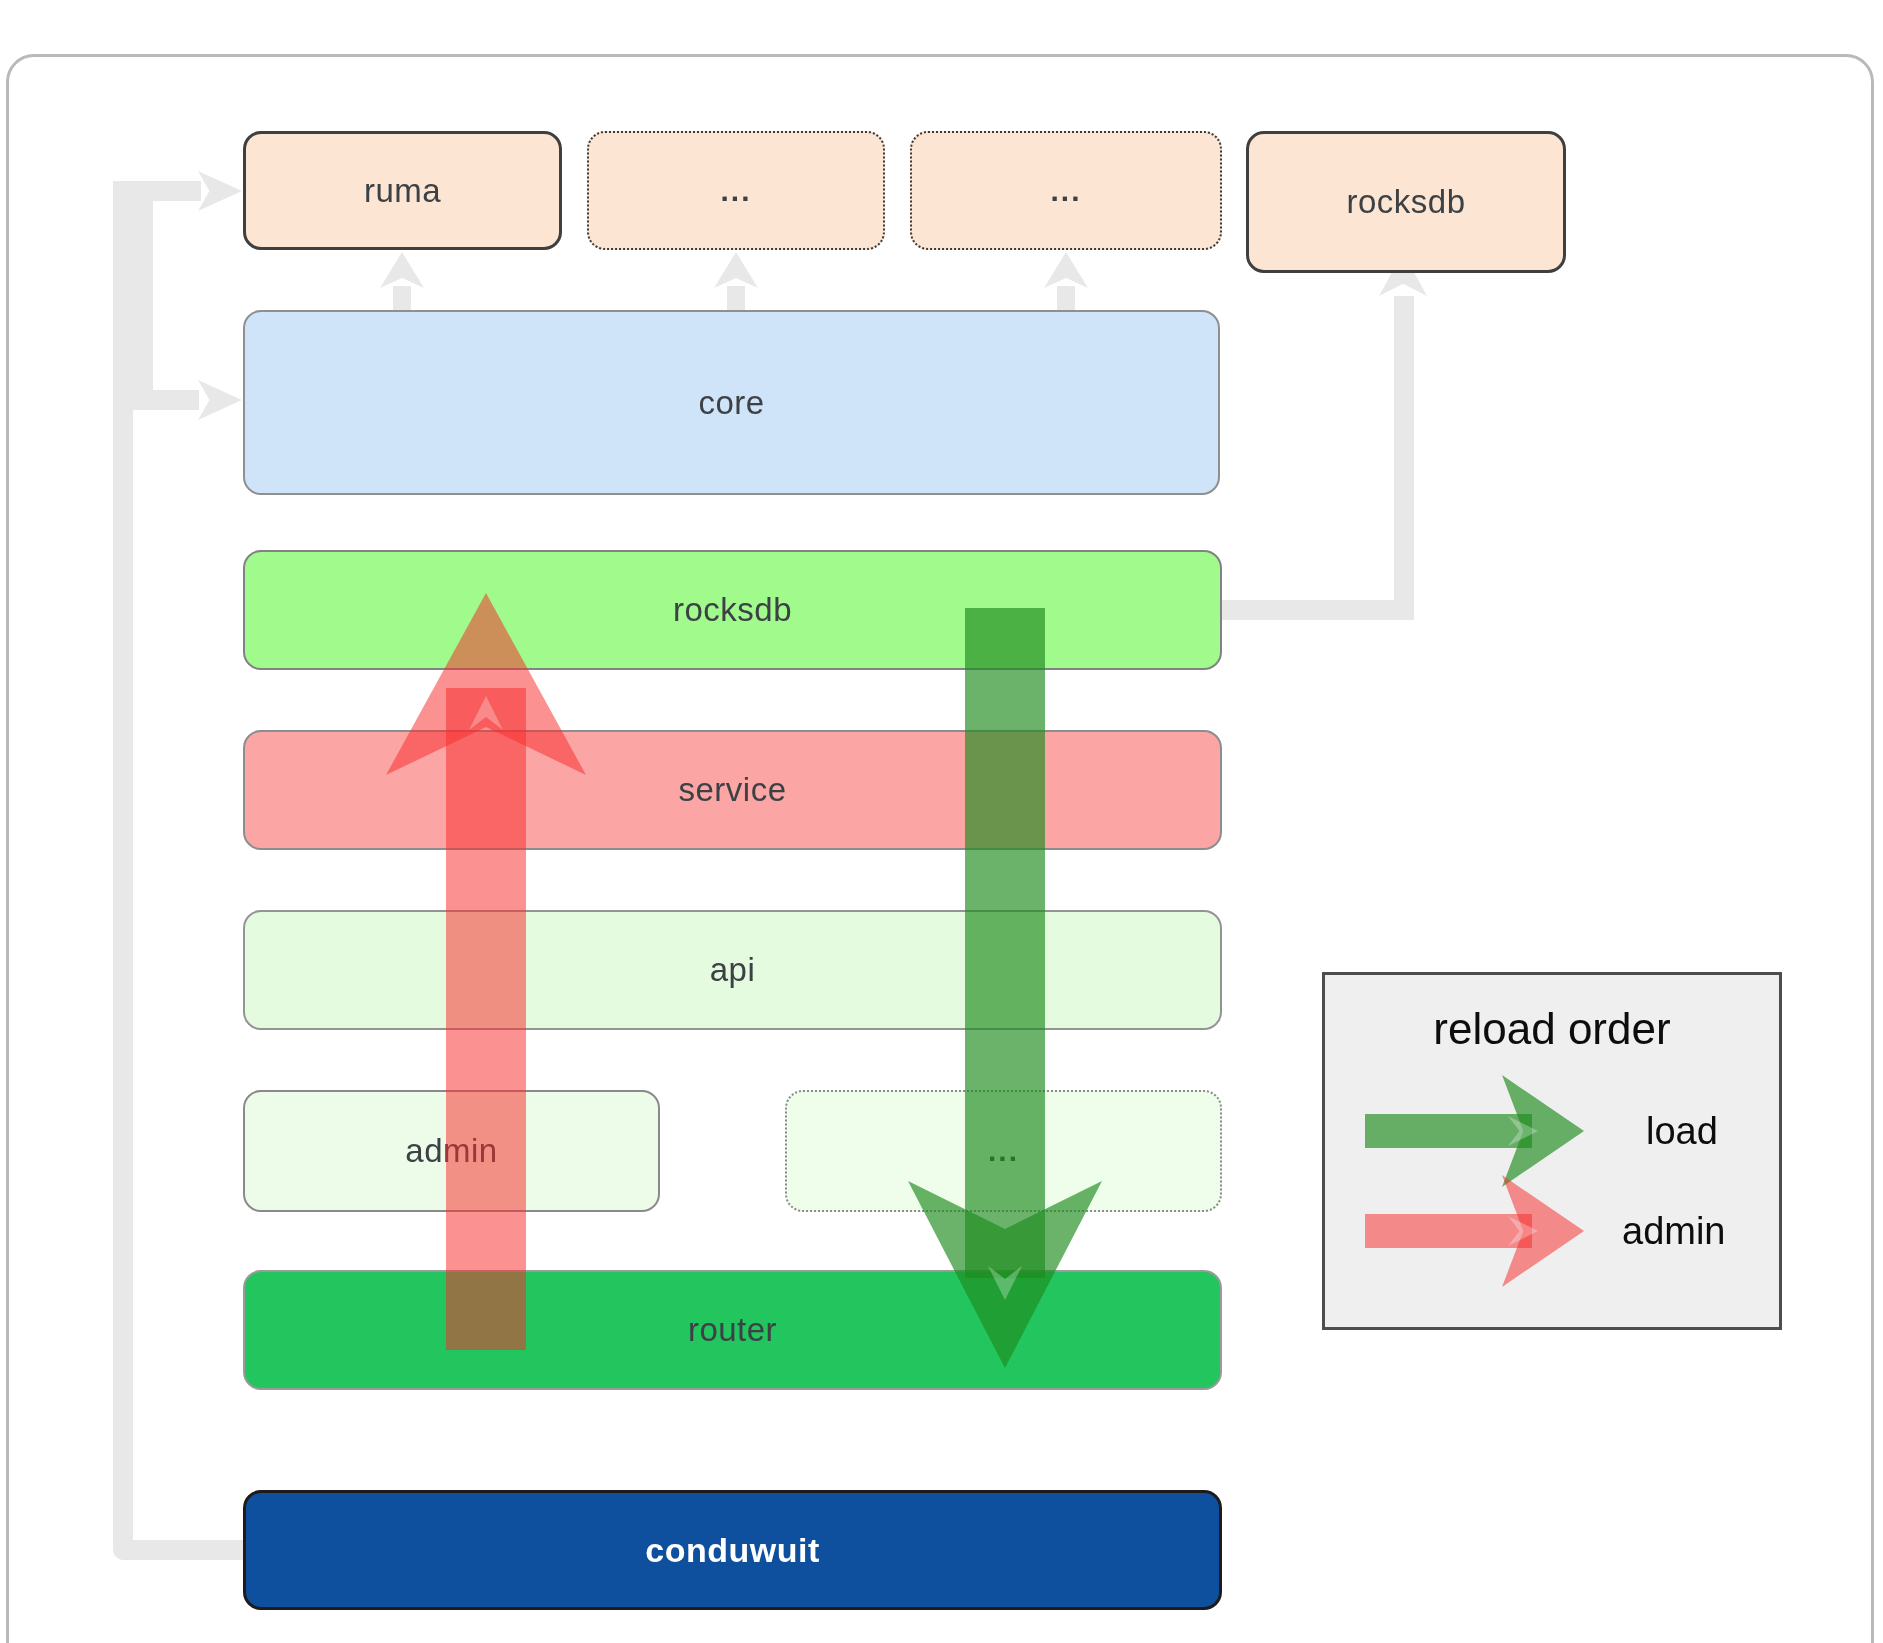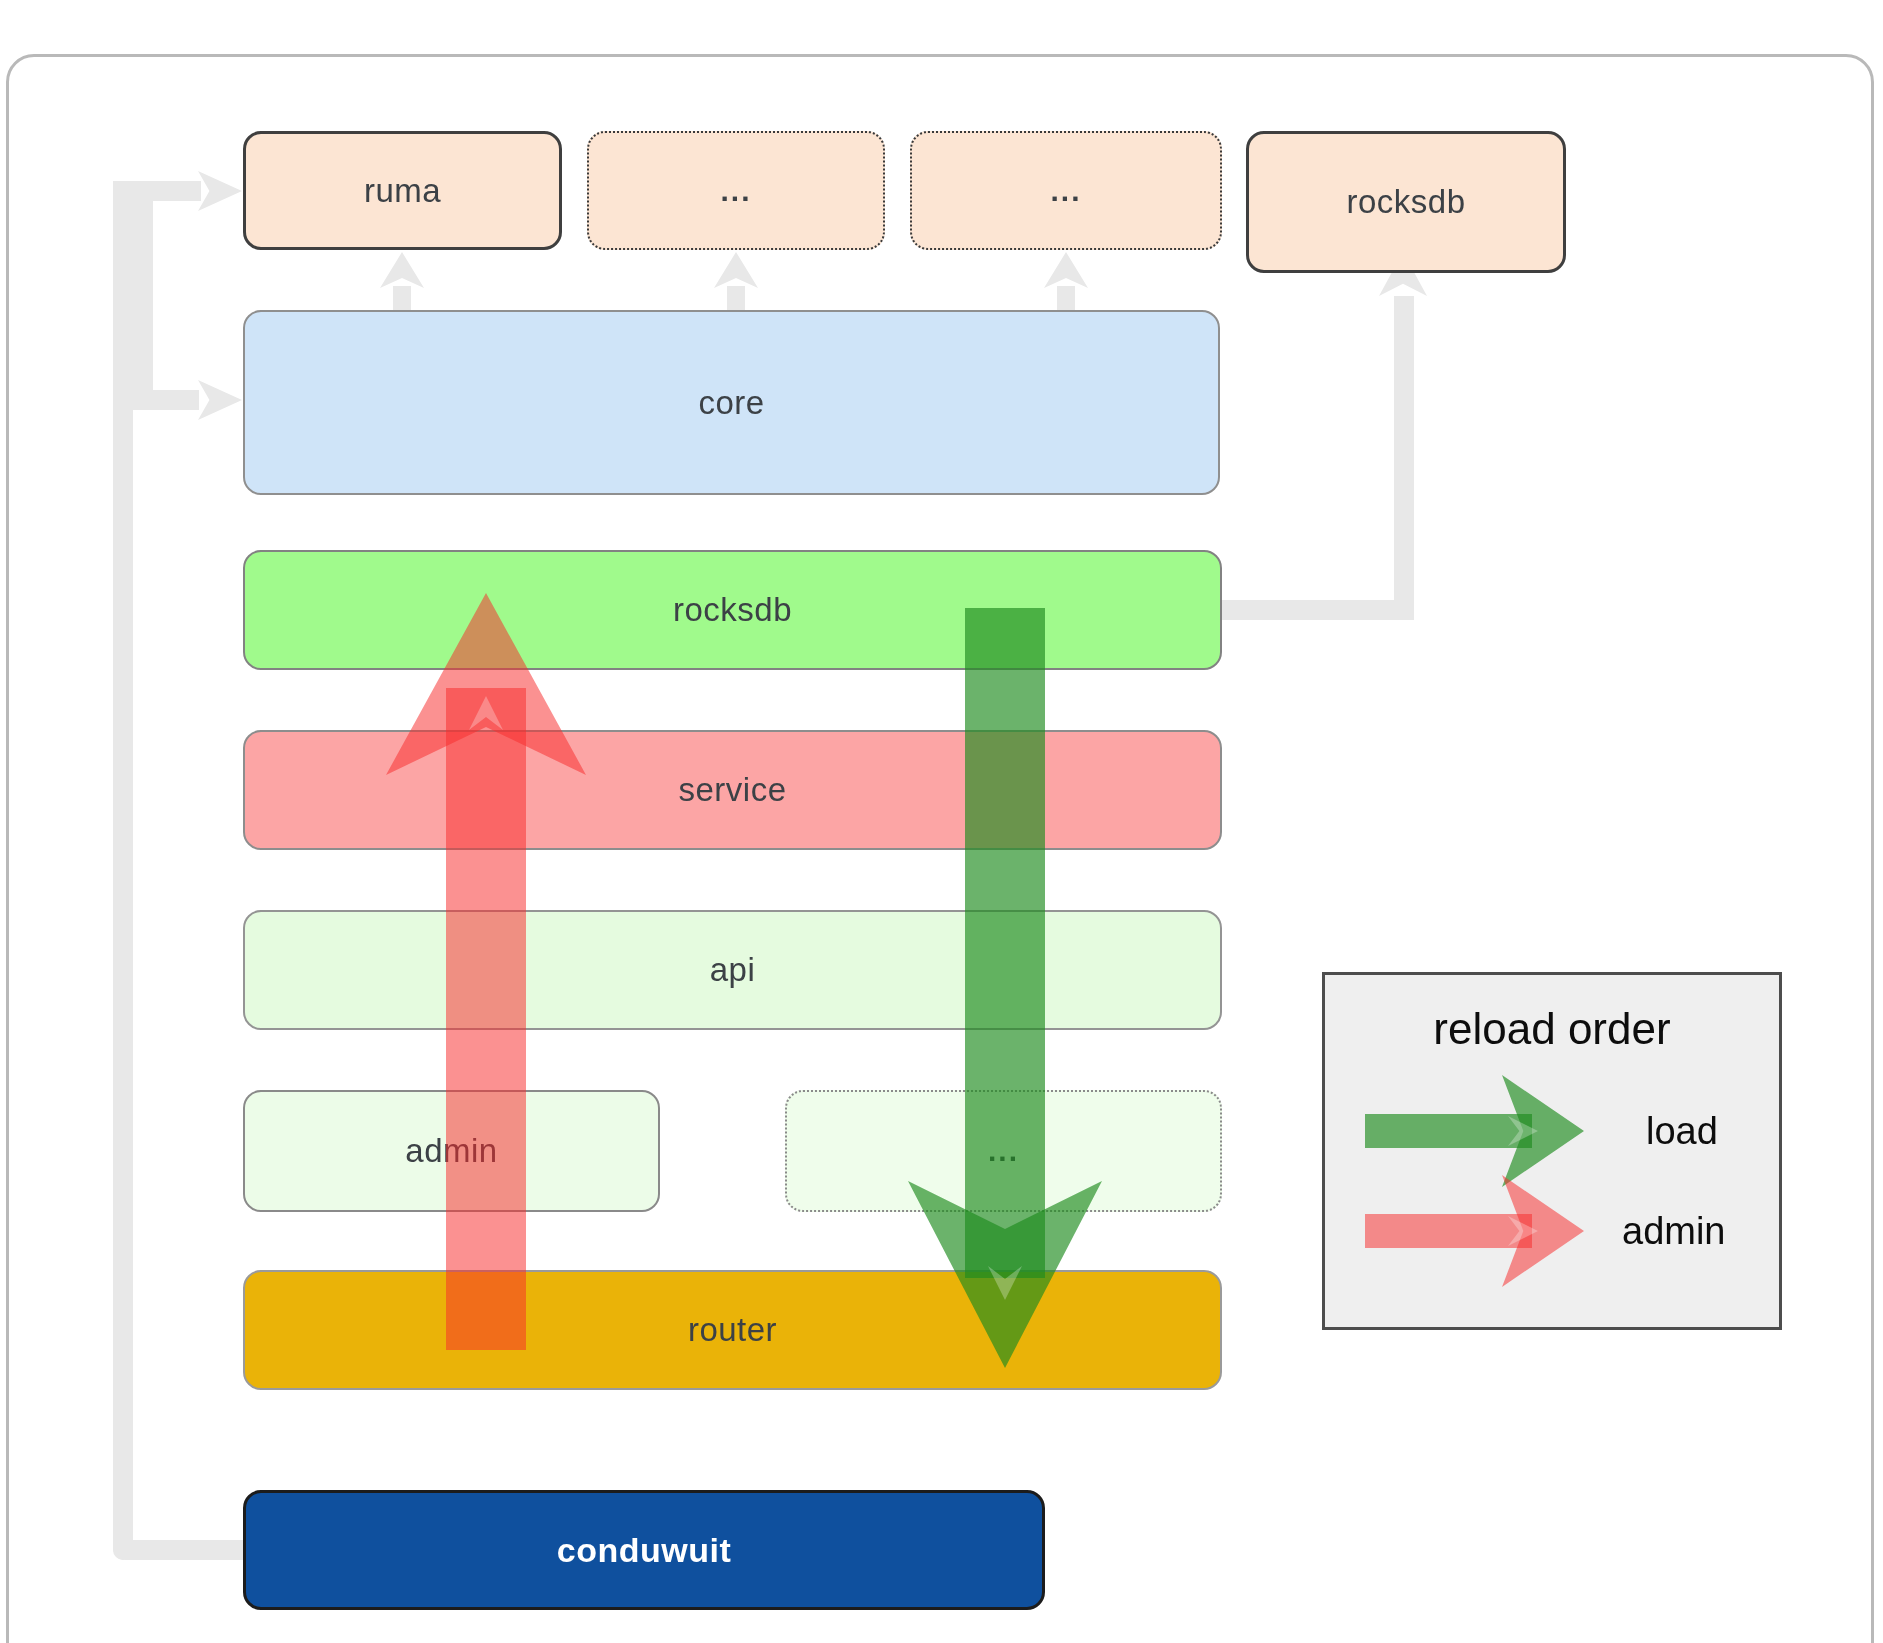--- a/index.html
+++ b/index.html
@@ -23,21 +23,21 @@
   }
   .box .lbl{pointer-events:none;}
   .b-peach{background:#fce5d3;border:3px solid #3f3f3f;}
   .b-peach-dotted{background:#fce5d3;border:2px dotted #3a3a3a;}
   .b-core{background:#cfe4f8;border:2px solid #8f8f8f;}
   .b-database{background:#a0fa8c;border:2px solid #828282;}
   .b-service{background:#fca5a5;border:2px solid #8d8d8d;}
   .b-api{background:#e5fbdf;border:2px solid #949494;}
   .b-admin{background:#ecfce8;border:2px solid #8a8a8a;}
   .b-admin-dotted{background:#effdeb;border:2px dotted #8a8a8a;}
-  .b-router{background:#eab308;border:2px solid #9a9a9a;}
+  .b-router{background:#22c55e;border:2px solid #9a9a9a;}
   .b-conduwuit{background:#0f509e;border:3px solid #1c1c1c;color:#ffffff;font-weight:bold;font-size:34px;}
   .dots{font-weight:bold;font-size:30px;letter-spacing:2px;}
   
   .arrow-piece{position:absolute;z-index:3;}
   .red{background:rgba(248,45,45,0.52);}
   .green{background:rgba(30,140,30,0.66);}
   .notch{position:absolute;z-index:4;background:rgba(255,255,255,0.28);}
   
   .legend{
     position:absolute;left:1322px;top:924px;width:460px;height:358px;
@@ -107,21 +107,21 @@
   </div>
   <div class="box b-admin" style="left:243px;top:1042px;width:417px;height:122px;">
     <span class="lbl">admin</span>
   </div>
   <div class="box b-admin-dotted" style="left:785px;top:1042px;width:437px;height:122px;">
     <span class="lbl dots">...</span>
   </div>
   <div class="box b-router" style="left:243px;top:1222px;width:979px;height:120px;">
     <span class="lbl">router</span>
   </div>
-  <div class="box b-conduwuit" style="left:243px;top:1442px;width:802px;height:120px;">
+  <div class="box b-conduwuit" style="left:243px;top:1442px;width:979px;height:120px;">
     <span class="lbl">conduwuit</span>
   </div>
 
   <div class="arrow-piece red" style="left:446px;top:640px;width:80px;height:662px;"></div>
   <div class="arrow-piece red" style="left:386px;top:545px;width:200px;height:182px;clip-path:polygon(50% 0,100% 100%,50% 73.6%,0 100%);"></div>
   <div class="notch" style="left:469px;top:648px;width:34px;height:34px;clip-path:polygon(50% 0,100% 100%,50% 62%,0 100%);"></div>
 
   <div class="arrow-piece green" style="left:965px;top:560px;width:80px;height:670px;"></div>
   <div class="arrow-piece green" style="left:908px;top:1133px;width:194px;height:187px;clip-path:polygon(0 0,50% 25.7%,100% 0,50% 100%);"></div>
   <div class="notch" style="left:988px;top:1218px;width:34px;height:34px;clip-path:polygon(0 0,50% 38%,100% 0,50% 100%);"></div>

